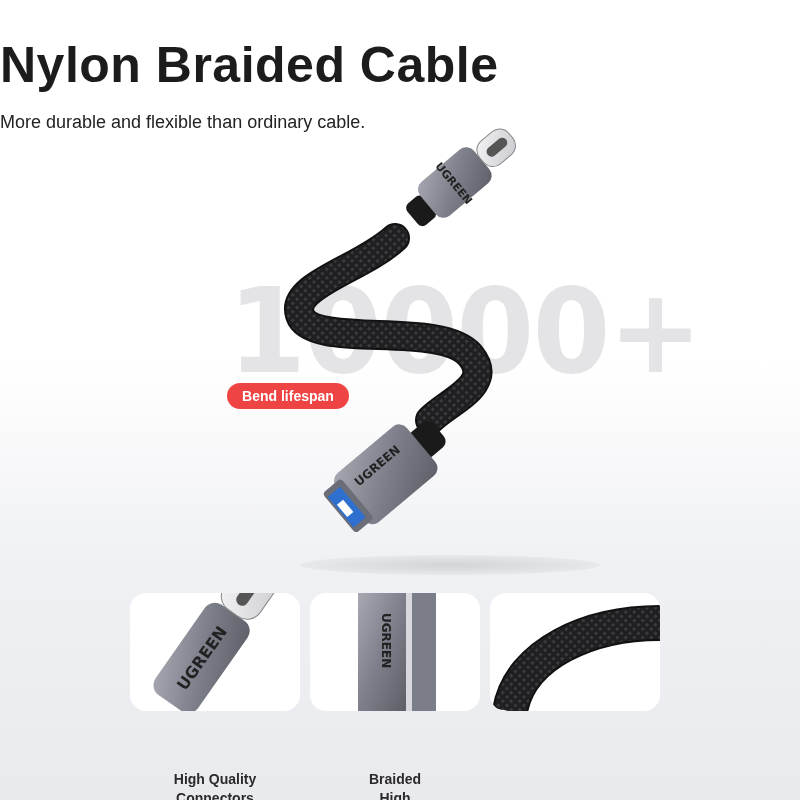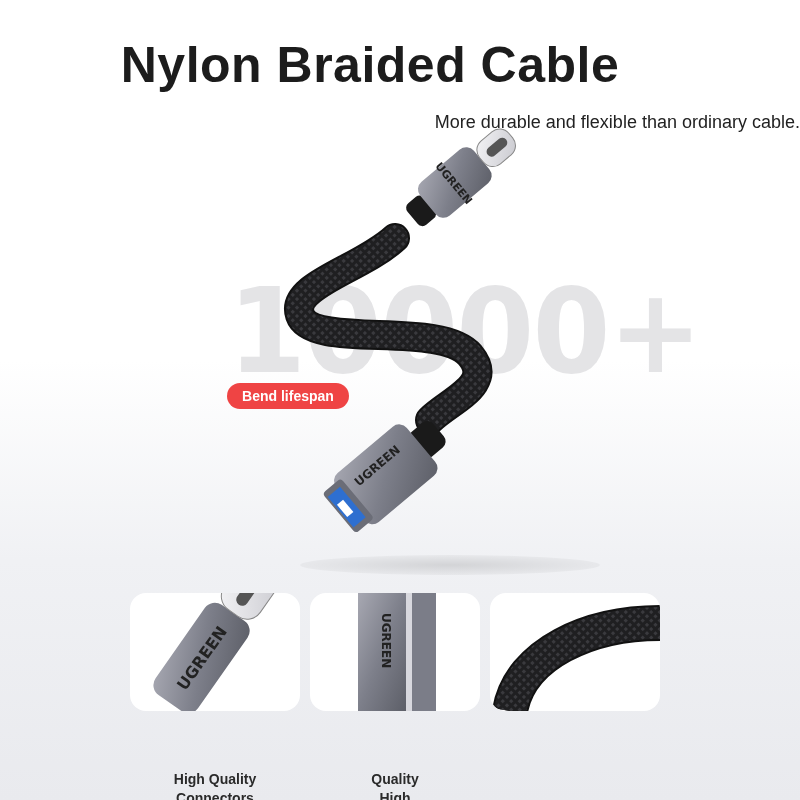--- a/index.html
+++ b/index.html
@@ -1,21 +1,21 @@
 <!DOCTYPE html>
 <html><head>
 <meta charset="utf-8">
 <style>
   html, body { margin:0; padding:0; }
   body { width:800px; height:800px; overflow:hidden; position:relative;
     background: linear-gradient(180deg,#ffffff 0%,#ffffff 45%,#f0f1f4 70%,#e9eaee 100%);
     font-family:"Liberation Sans", sans-serif; color:#1e1e1e; }
-  .title { position:absolute; top:36px; left:0; width:740px; text-align:center;
+  .title { position:absolute; top:36px; left:0; width:740px; 
     font-size:50px; font-weight:bold; letter-spacing:0.5px; color:#1c1c1c; }
-  .subtitle { position:absolute; top:112px; left:0; width:800px; text-align:right;
+  .subtitle { position:absolute; top:112px; left:0; width:800px; text-align:left;
     font-size:18px; color:#222; }
   .big-number { position:absolute; top:262px; left:228px; font-size:118px; font-weight:bold;
     color:#e4e4e6; letter-spacing:-2px; font-family:"DejaVu Sans", sans-serif; transform:scaleX(0.95); transform-origin:left; }
   .badge { position:absolute; top:383px; left:227px; width:122px; height:26px; border-radius:13px;
     background:#ef4444; color:#fff; font-size:14px; font-weight:bold; text-align:center; line-height:26px; }
   .shadow { position:absolute; top:555px; left:300px; width:300px; height:20px; border-radius:50%;
     background:radial-gradient(ellipse at center, rgba(0,0,0,0.12), rgba(0,0,0,0)); }
   .product { position:absolute; left:0; top:0; width:800px; height:800px; }
   .features { position:absolute; top:593px; left:130px; width:530px; height:170px; }
   .card { position:absolute; top:0; width:170px; height:118px; background:#fff; border-radius:16px; overflow:hidden; }
@@ -94,15 +94,15 @@
   <div class="card" style="left:360px">
     <svg width="170" height="118">
       <path d="M20 118 C 30 60, 100 30, 170 30" fill="none" stroke="#111" stroke-width="36"></path>
       <path d="M20 118 C 30 60, 100 30, 170 30" fill="none" stroke="url(#braid)" stroke-width="32"></path>
     </svg>
   </div>
   <div class="card-label" style="left:0">
     <span>High Quality</span><br><span>Connectors</span>
   </div>
   <div class="card-label" style="left:180px">
-    <span>Quality</span><br><span>High</span>
+    <span>Braided</span><br><span>High</span>
   </div>
 </div>
 
 </body></html>

